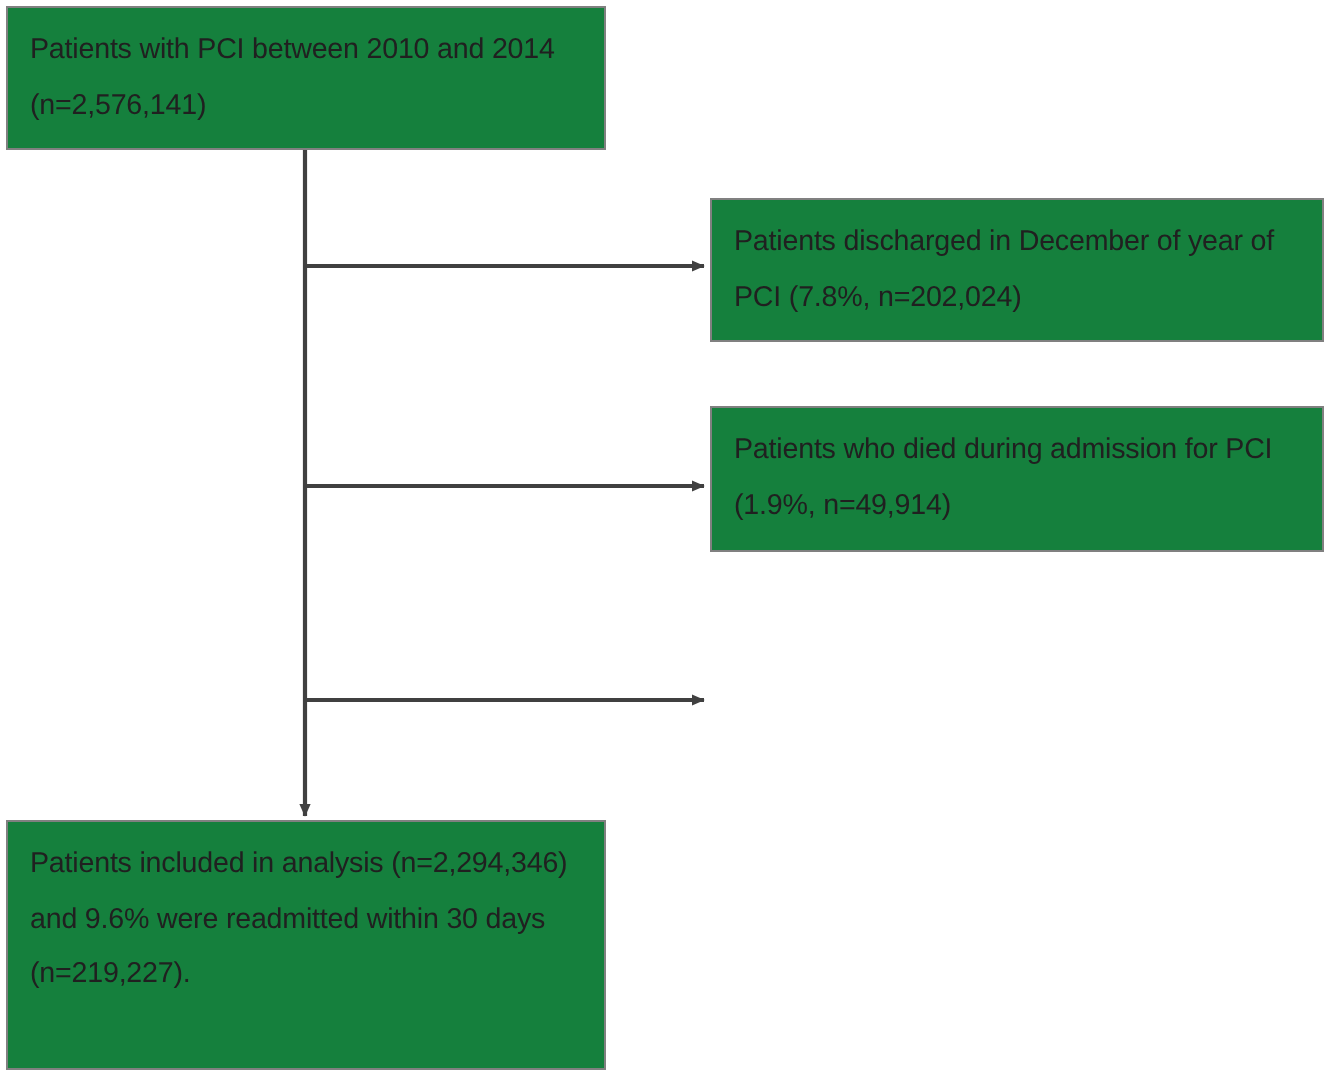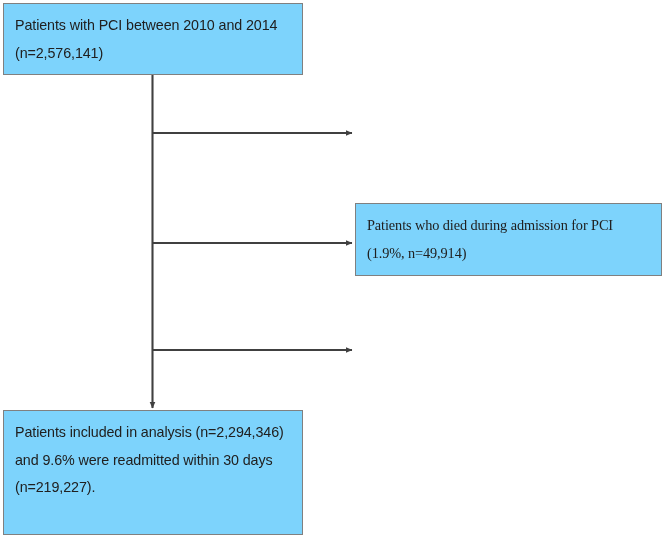--- a/index.html
+++ b/index.html
@@ -29,21 +29,21 @@
     left: 0;
     top: 0;
     width: 666px;
     height: 540px;
     pointer-events: none;
   }
 
   .node {
     position: absolute;
     box-sizing: border-box;
-    background: #7dd3fc;
+    background: #15803d;
     border: 1.4px solid #808080;
     padding: 8px 10px 8px 11px;
     font-size: 14.3px;
     line-height: 27.5px;
     color: #202020;
     letter-spacing: -0.1px;
     white-space: pre-line;
     z-index: 2;
   }
 
@@ -54,21 +54,21 @@
     width: 300px;
     height: 72px;
   }
 
   
   .node-excl {
     left: 355px;
     width: 307px;
   }
   .node-excl-1 { top: 99px;  height: 72px; }
-  .node-excl-2 { top: 203px; height: 73px; font-family: Liberation Serif, serif; }
+  .node-excl-2 { top: 203px; height: 73px; }
   .node-excl-3 { top: 310px; height: 75px; }
 
   
   .node-included {
     left: 3px;
     top: 410px;
     width: 300px;
     height: 125px;
   }
 </style>
@@ -88,19 +88,20 @@
 
     <line x1="152.5" y1="133" x2="352" y2="133" stroke="#404040" stroke-width="1.9" marker-end="url(#arrowhead)"></line>
 
     <line x1="152.5" y1="243" x2="352" y2="243" stroke="#404040" stroke-width="1.9" marker-end="url(#arrowhead)"></line>
 
     <line x1="152.5" y1="350" x2="352" y2="350" stroke="#404040" stroke-width="1.9" marker-end="url(#arrowhead)"></line>
   </svg>
 
   <div class="node node-cohort">Patients with PCI between 2010 and 2014 (n=2,576,141)</div>
 
+  <div class="node node-excl node-excl-1">Patients discharged in December of year of PCI (7.8%, n=202,024)</div>
 
   <div class="node node-excl node-excl-2">Patients who died during admission for PCI (1.9%, n=49,914)</div>
 
 
   <div class="node node-included">Patients included in analysis (n=2,294,346) and 9.6% were readmitted within 30 days (n=219,227).</div>
 
 </div>
 
 </body></html>

